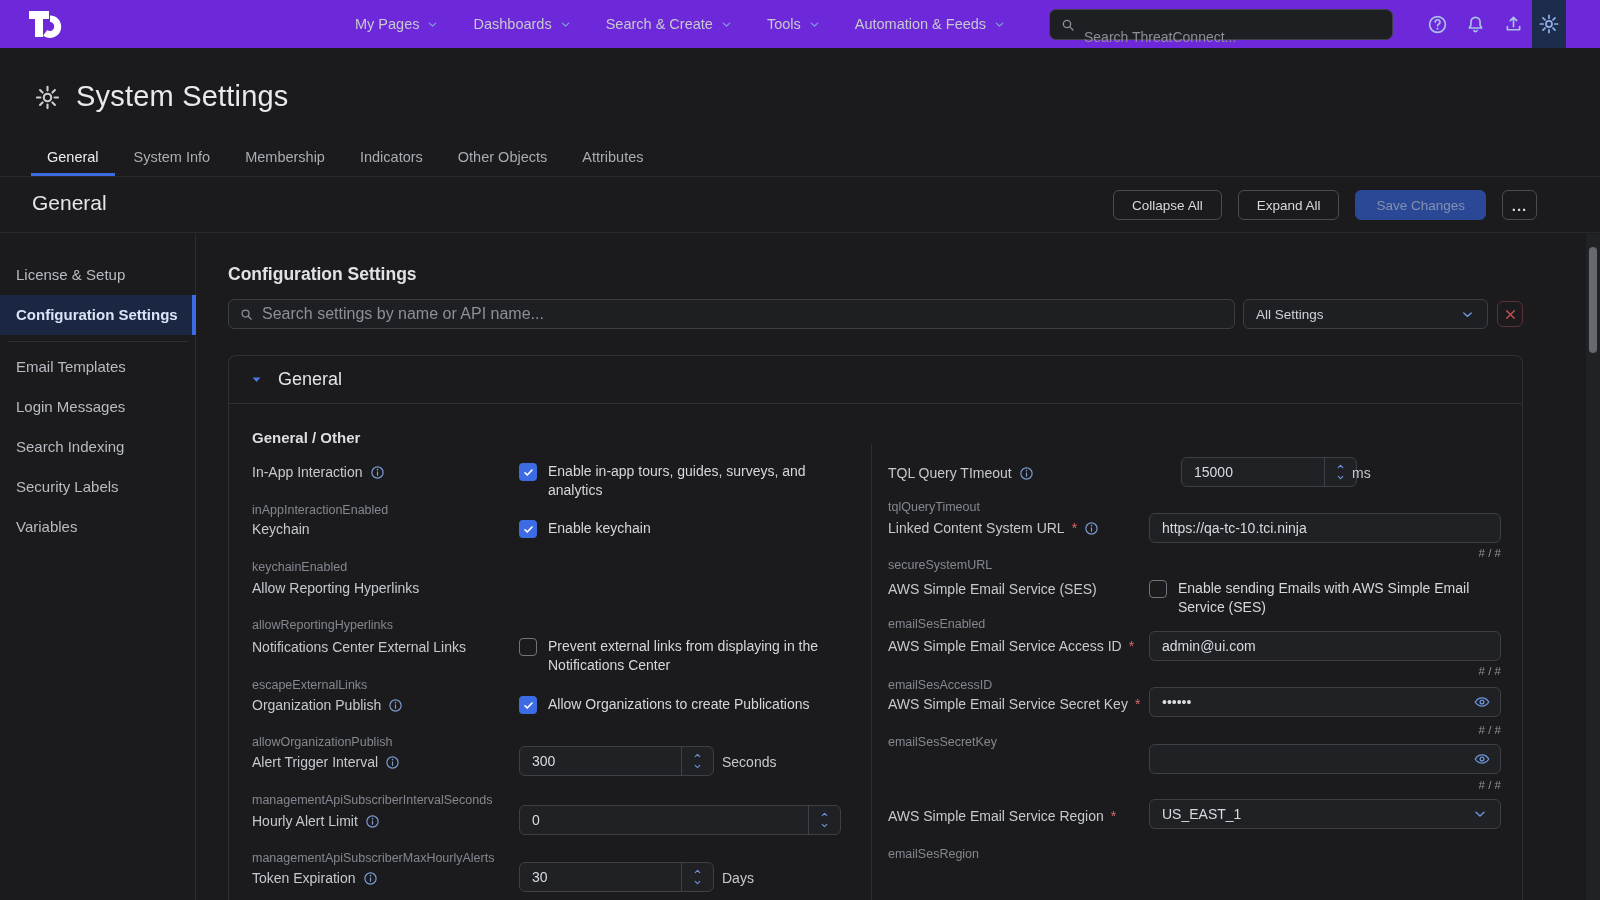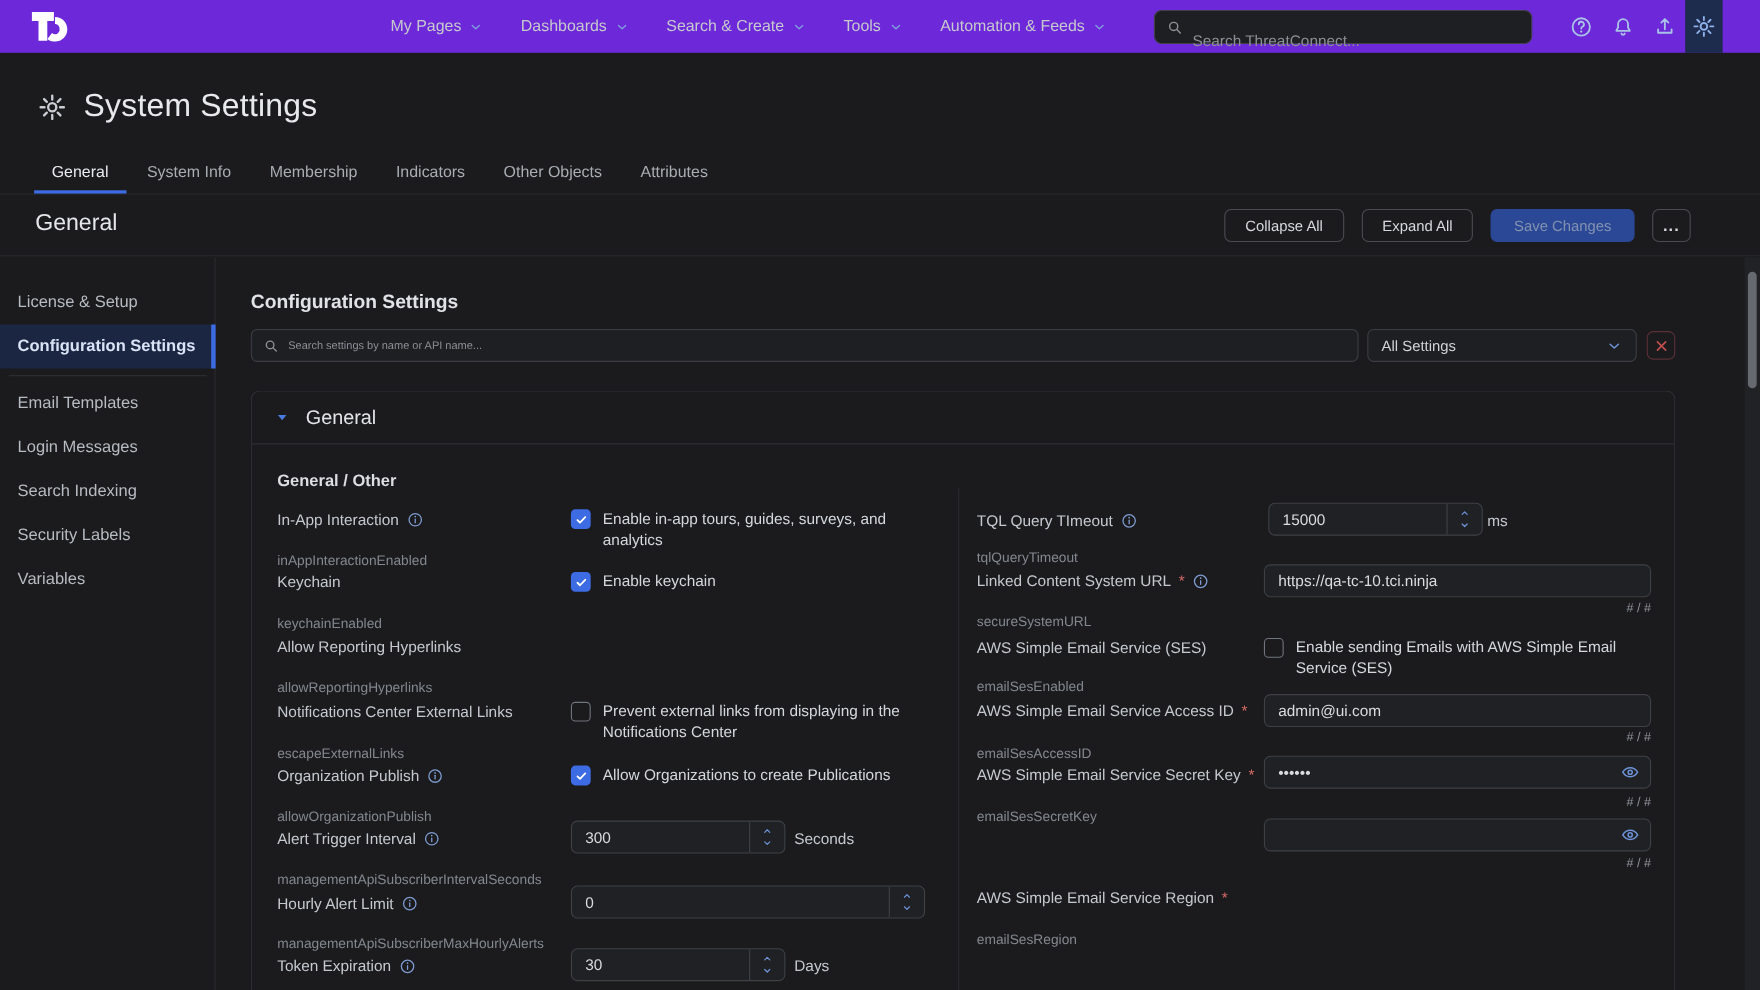--- a/index.html
+++ b/index.html
@@ -41,21 +41,21 @@
 
   
   .sidebar { position:absolute; left:0; top:234px; width:196px; height:666px; border-right:1px solid #2a2b2f; }
   .side-item { position:absolute; left:0; width:196px; height:40px; line-height:40px; padding-left:16px; font-size:15px; color:#b7bbc2; cursor:pointer; white-space:nowrap; }
   .side-item.active { background:#1b2642; border-right:4px solid #3d6be4; color:#dbe3f6; font-weight:600; }
   .side-div { position:absolute; left:8px; width:180px; height:1px; background:#2e2f33; }
 
   
   .content-title { position:absolute; left:228px; top:264px; font-size:17.5px; font-weight:600; color:#e0e2e6; }
   .settings-search { position:absolute; left:228px; top:299px; width:1007px; height:30px; background:#1e1f23; border:1px solid #3c3e44; border-radius:6px; display:flex; align-items:center; padding:0 10px; gap:8px; }
-  .settings-search input { flex:1; background:transparent; border:0; outline:none; color:#c7cad0; font-size:10px; font-family:inherit; }
+  .settings-search input { flex:1; background:transparent; border:0; outline:none; color:#c7cad0; font-size:16px; font-family:inherit; }
   .settings-search input::placeholder { color:#8b8f96; }
   .filter { position:absolute; left:1243px; top:299px; width:245px; height:30px; background:#1e1f23; border:1px solid #3c3e44; border-radius:6px; display:flex; align-items:center; justify-content:space-between; padding:0 12px; font-size:13.5px; color:#cfd2d7; cursor:pointer; }
   .filter .chev { color:#6f93d8; }
   .clear-btn { position:absolute; left:1497px; top:301px; width:26px; height:26px; border:1px solid #5a3138; border-radius:6px; background:transparent; color:#c14f4f; display:flex; align-items:center; justify-content:center; cursor:pointer; }
 
   
   .panel { position:absolute; left:228px; top:355px; width:1295px; height:560px; border:1px solid #2f3035; border-bottom:0; border-radius:8px 8px 0 0; }
   .panel-head { height:48px; border-bottom:1px solid #2f3035; display:flex; align-items:center; gap:13px; padding-left:19px; cursor:pointer; }
   .panel-head .caret { color:#4a7ae0; }
   .panel-title { font-size:18px; color:#e2e4e7; }
@@ -407,21 +407,21 @@
   </div>
   <span class="unit" style="left:493px;top:514px">Days</span>
 
   <div class="f-label" style="left:659px;top:109px">
       <span>TQL Query TImeout</span>
       <svg class="ic info-i" width="15" height="15">
         <use href="#i-info"></use>
       </svg>
     </div>
   <div class="f-api" style="left:659px;top:128px">tqlQueryTimeout</div>
-  <div class="numbox" style="left:924px;top:101px;width:195px">
+  <div class="numbox" style="left:952px;top:101px;width:176px">
     <input type="text" value="15000" style="">
     <span class="stepper">
         <svg class="ic" width="13" height="11">
           <use href="#i-up"></use>
         </svg>
         <svg class="ic" width="13" height="11">
           <use href="#i-down"></use>
         </svg>
       </span>
   </div>
@@ -478,17 +478,23 @@
         <use href="#i-eye"></use>
       </svg>
   </div>
   <div class="count" style="top:423px"># / #</div>
 
   <div class="f-label" style="left:659px;top:452px">
       <span>AWS Simple Email Service Region</span>
       <span class="req"></span>
     </div>
   <div class="f-api" style="left:659px;top:475px">emailSesRegion</div>
+  <div class="selbox" style="left:920px;top:443px;width:352px">
+    <span>US_EAST_1</span>
+    <svg class="ic chev" width="16" height="16">
+        <use href="#i-chev"></use>
+      </svg>
+  </div>
 </section>
 
 <div class="sb-track">
   <div class="sb-thumb"></div>
 </div>
 
 </body></html>

